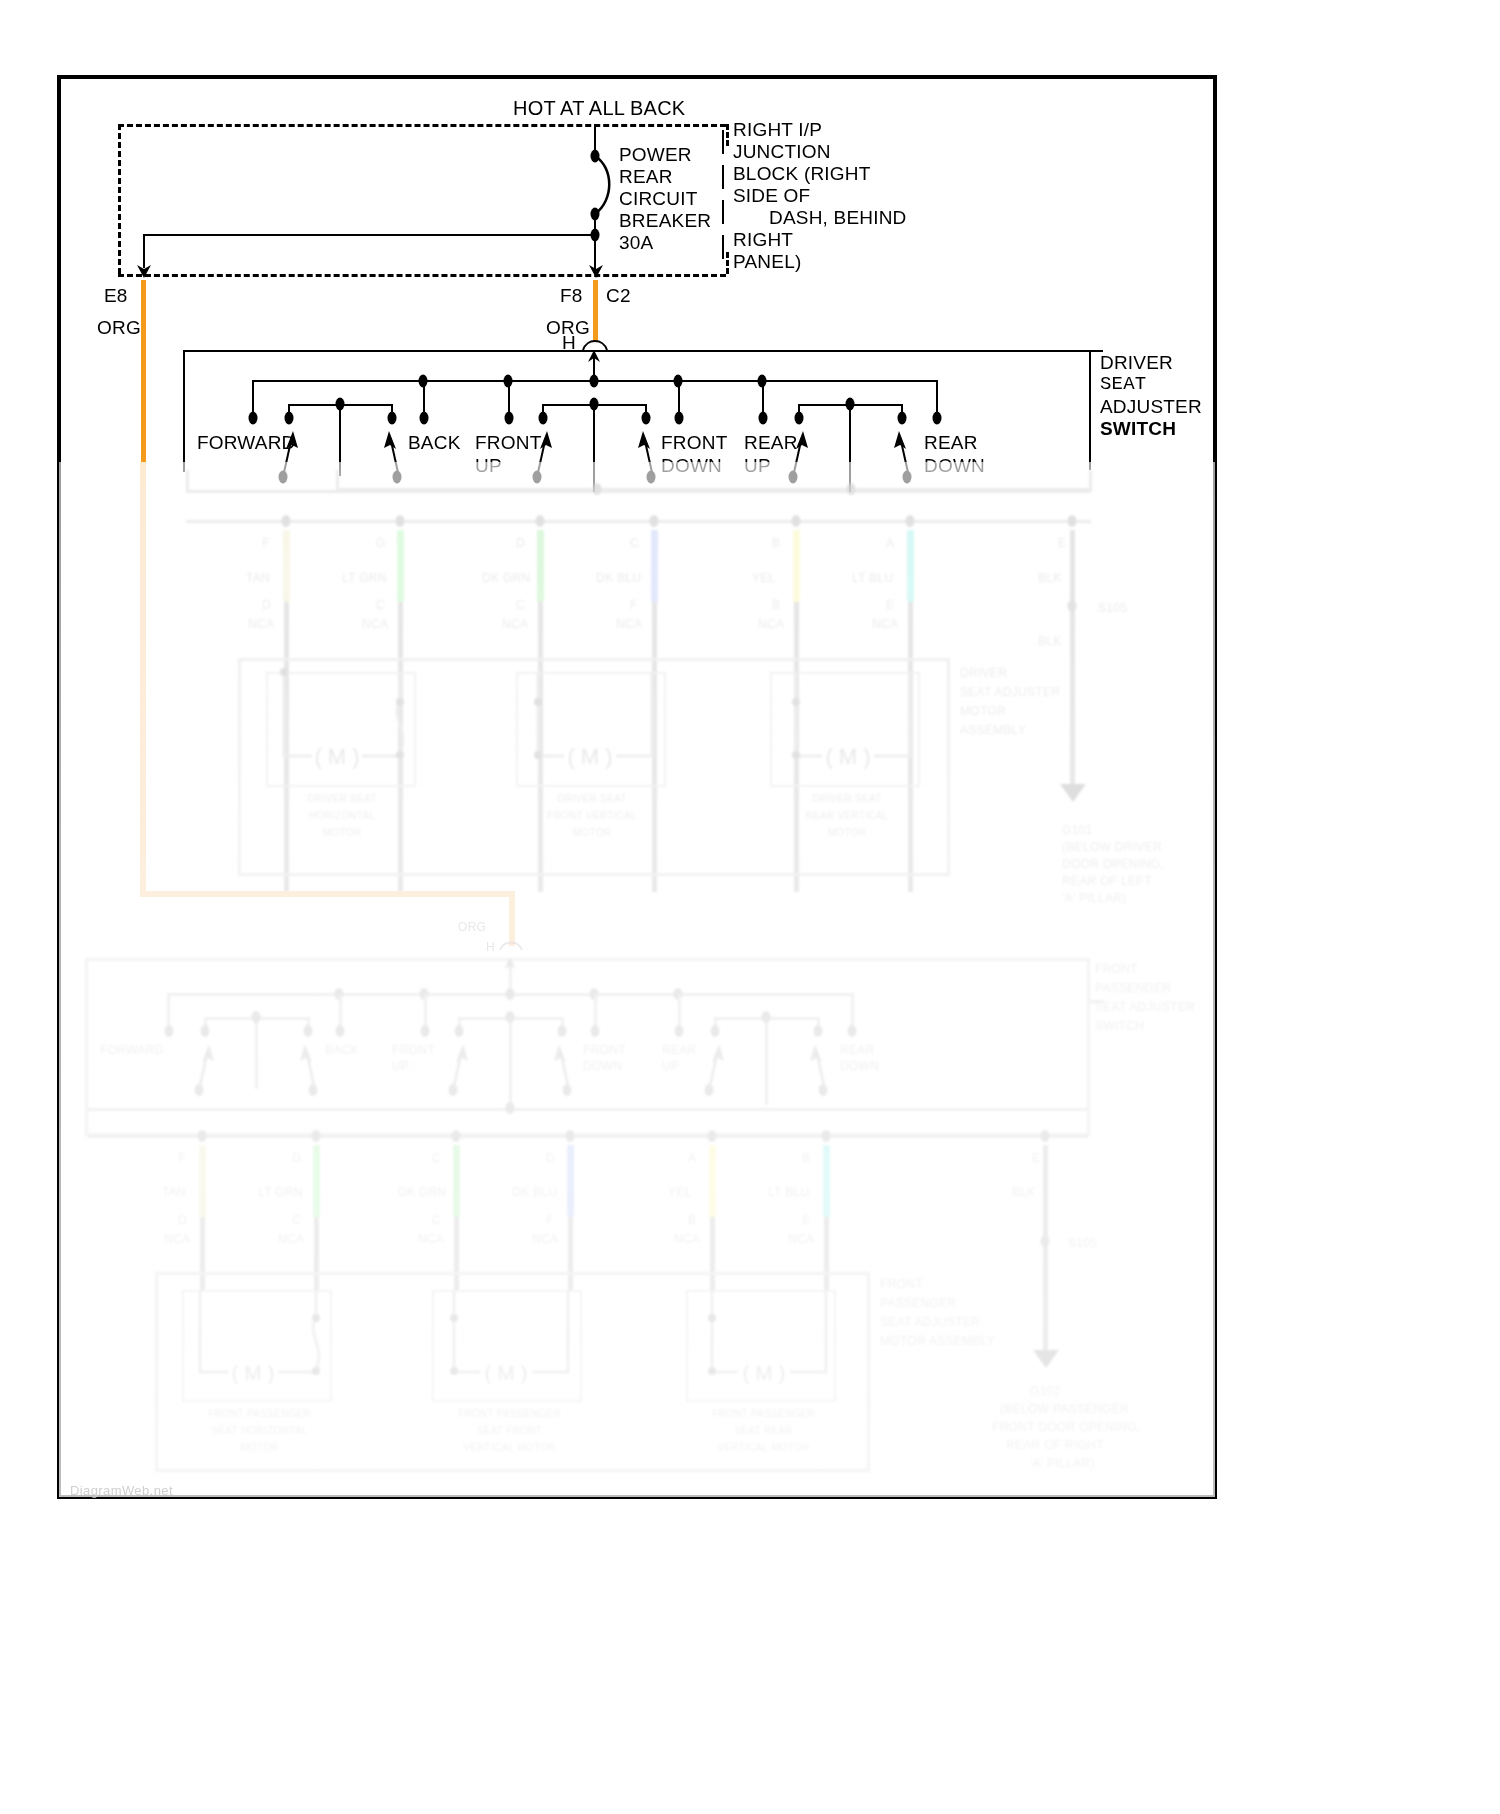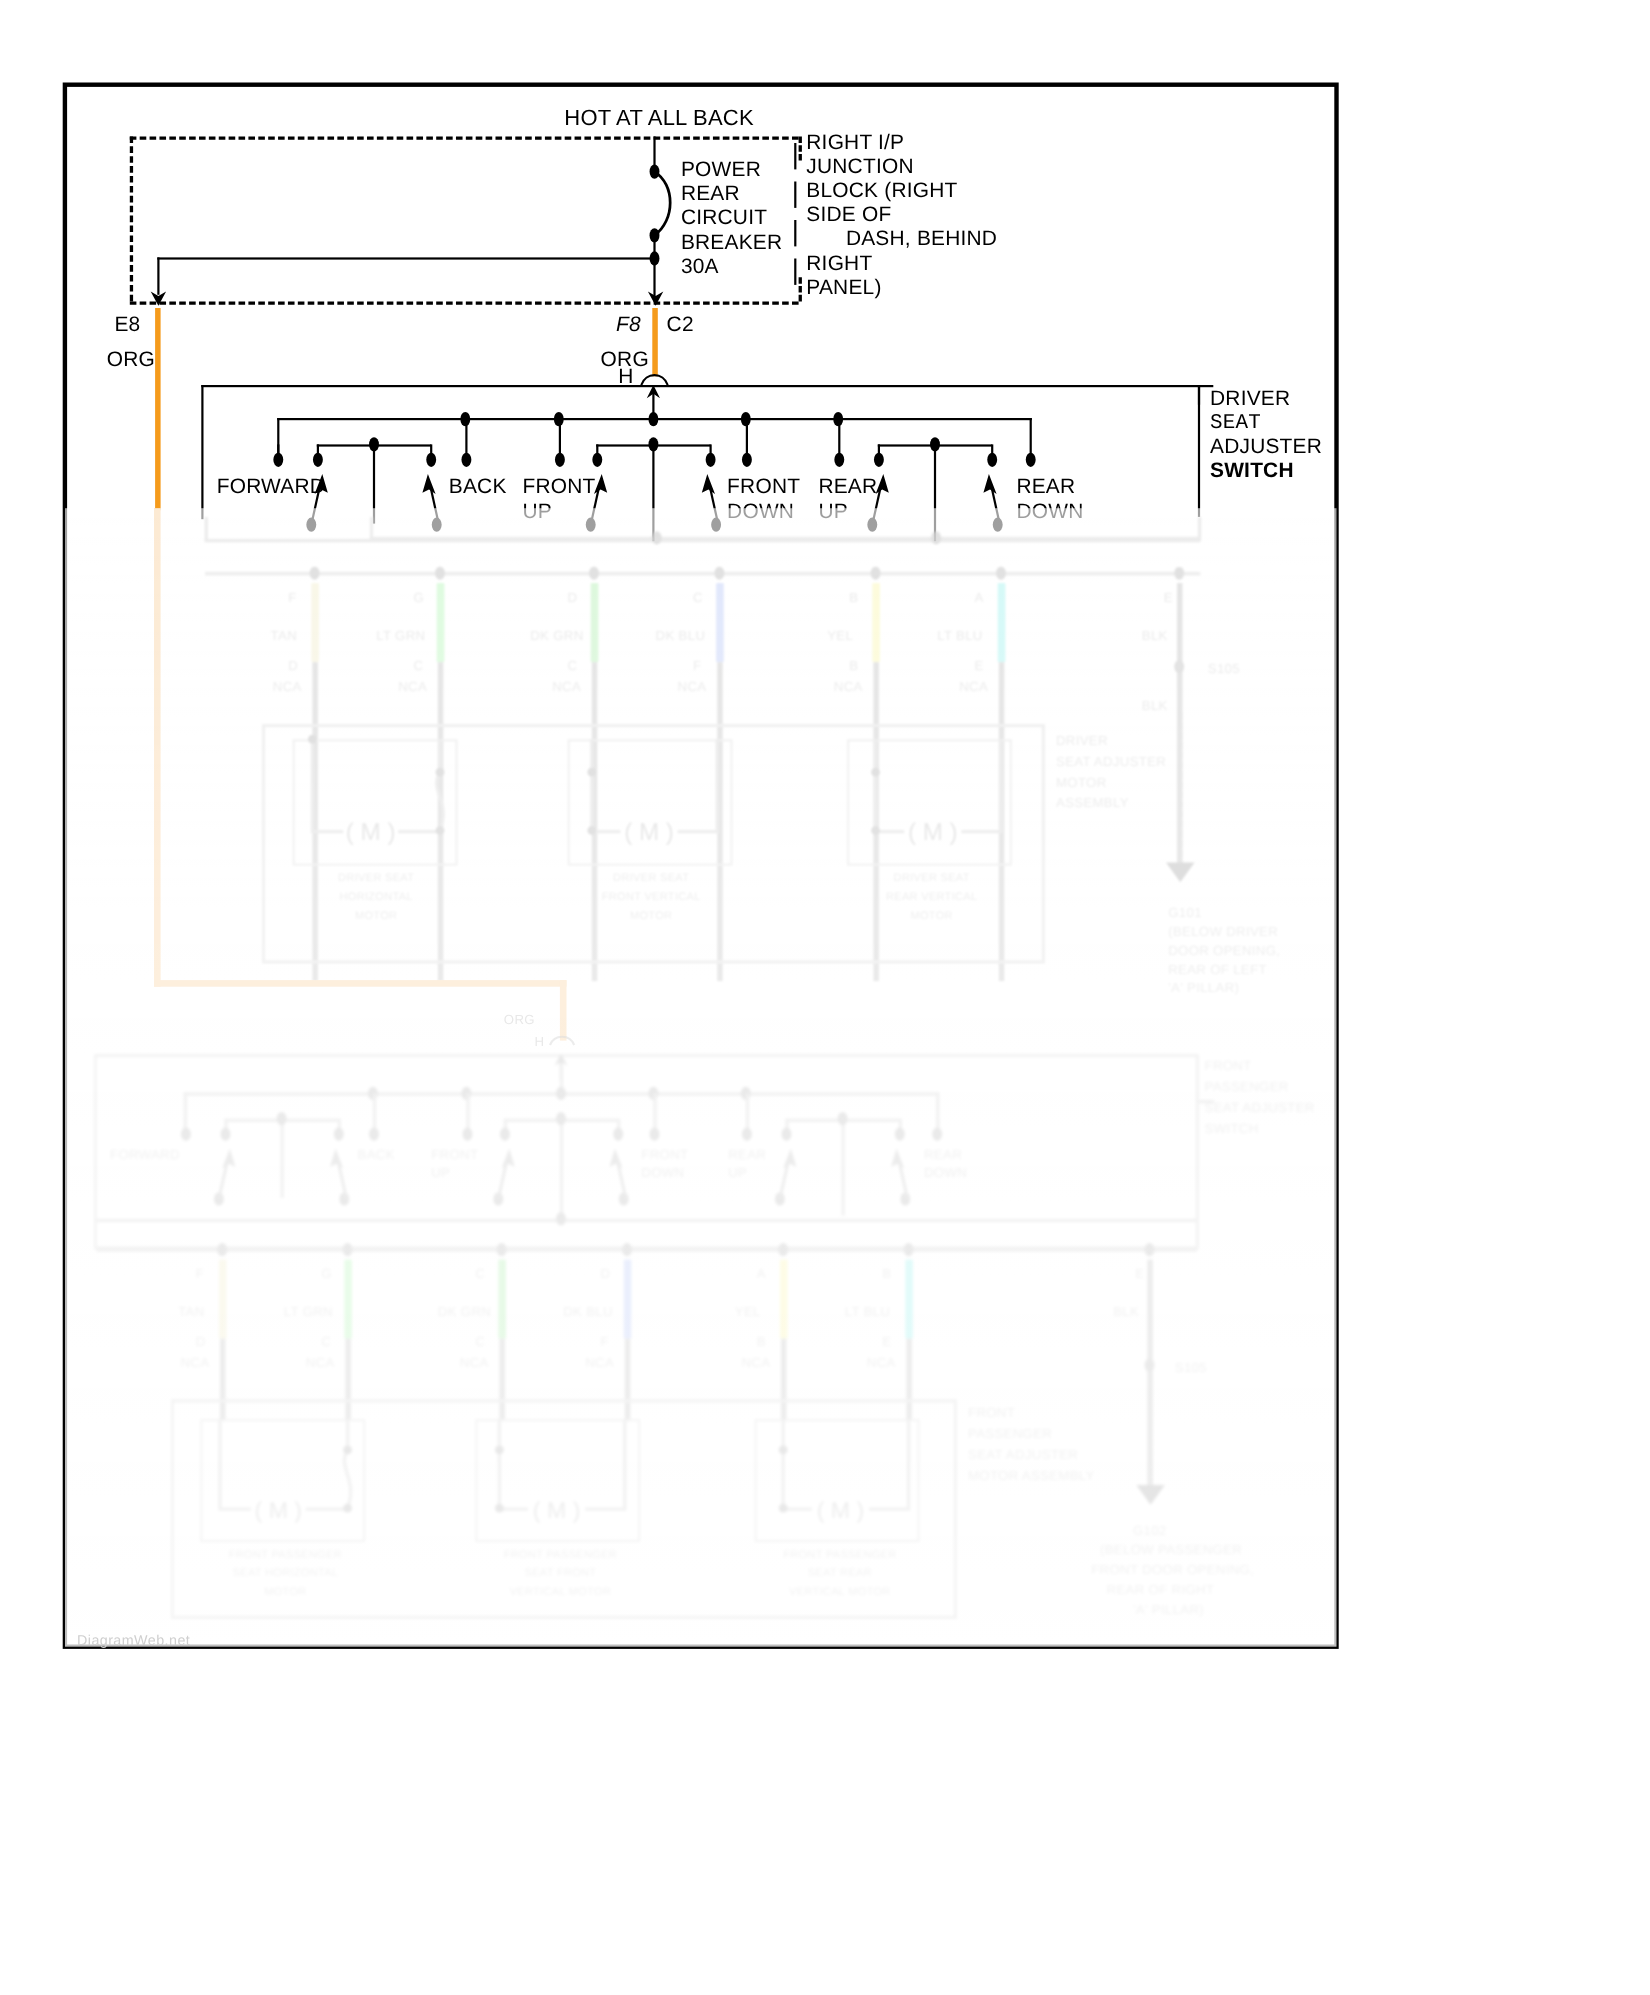--- a/index.html
+++ b/index.html
@@ -107,21 +107,21 @@
 
   <svg style="position:absolute;left:585px;top:258px;width:22px;height:22px;" viewBox="0 0 22 22">
     <path d="M11 20 L4 7 L11 11 L18 7 Z" fill="#000"></path>
   </svg>
 
   <div class="orgw" style="left:141px;top:280px;height:184px;"></div>
   <div class="orgw" style="left:593px;top:280px;height:62px;"></div>
 
   <div class="txt" style="left:104px;top:285px;">E8</div>
   <div class="txt" style="left:97px;top:317px;">ORG</div>
-  <div class="txt" style="left:560px;top:285px;font-style:italic;">F8</div>
+  <div class="txt" style="left:560px;top:285px;">F8</div>
   <div class="txt" style="left:606px;top:285px;">C2</div>
   <div class="txt" style="left:546px;top:317px;">ORG</div>
   <div class="txt" style="left:562px;top:332px;">H</div>
 
   <svg style="position:absolute;left:581px;top:336px;width:28px;height:16px;" viewBox="0 0 28 16">
     <path d="M2 14 C 6 2, 22 2, 26 14" fill="none" stroke="#000" stroke-width="2"></path>
   </svg>
 
   <div>
     <div class="ln h" style="left:183px;top:350px;width:908px;"></div>

